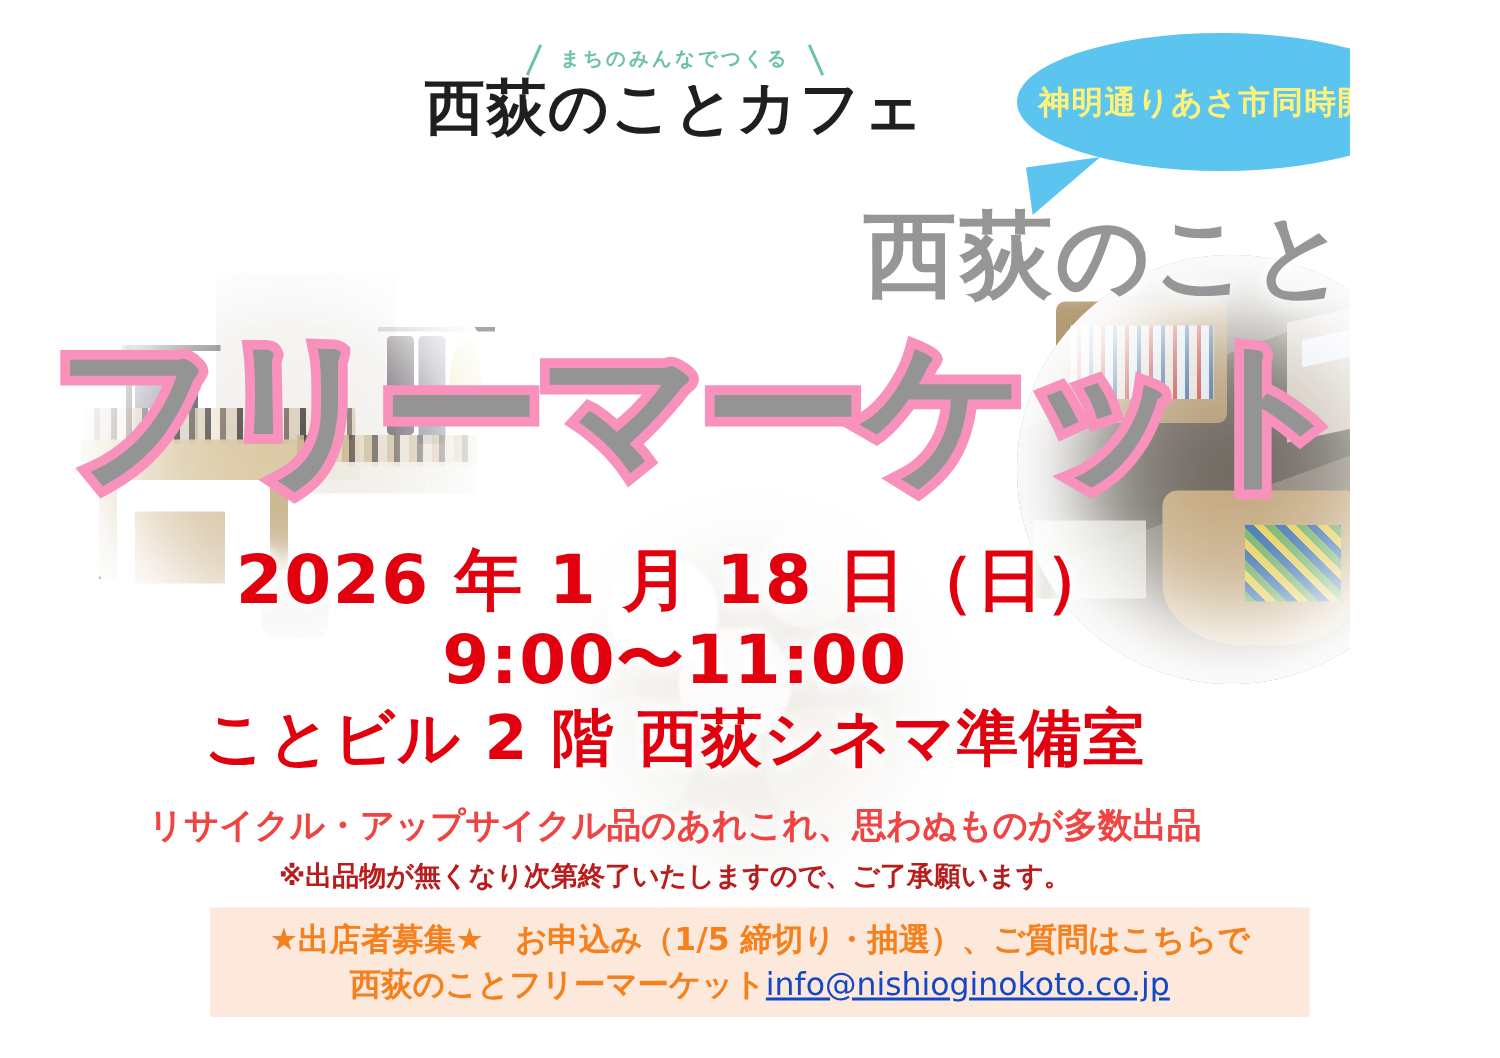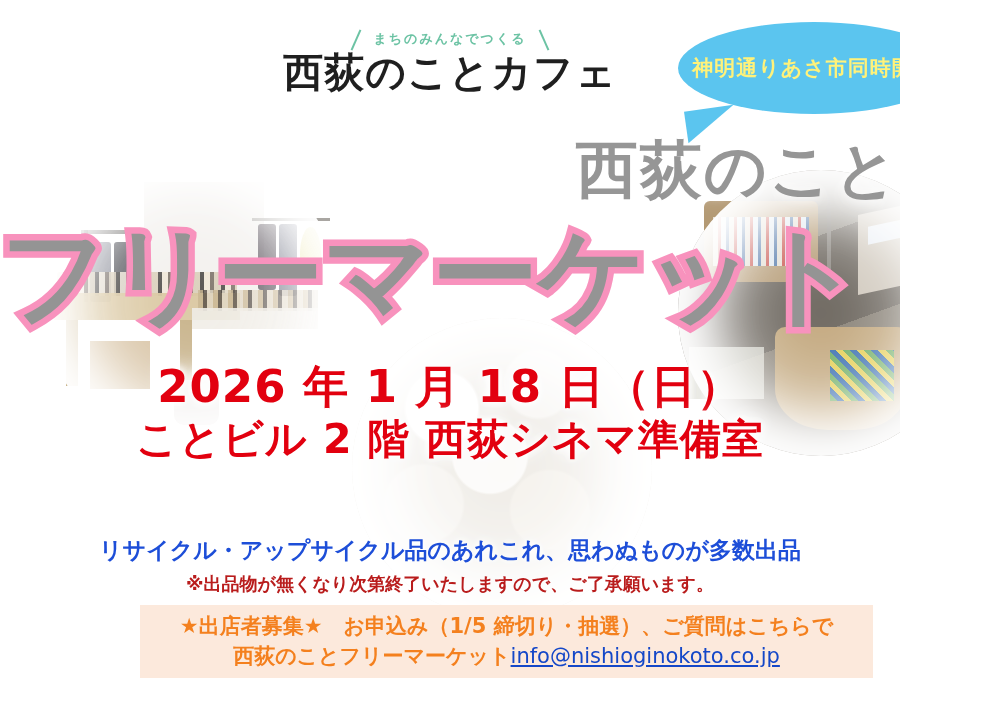--- a/index.html
+++ b/index.html
@@ -180,21 +180,21 @@
     font-size: 62px;
     font-weight: 900;
     color: #969696;
     letter-spacing: 2px;
     z-index: 4;
     text-shadow: 0 0 12px rgba(255,255,255,.95), 0 0 22px rgba(255,255,255,.8);
   }
   #headline-main {
     position: absolute;
     left: 0; right: 0; top: 216px;
-    text-align: left;
+    text-align: right;
     font-size: 107px;
     font-weight: 900;
     color: #949494;
     letter-spacing: -1px;
     z-index: 4;
     -webkit-text-stroke: 13px #f892bd;
     paint-order: stroke fill;
     line-height: 1.12;
   }
 
@@ -217,21 +217,21 @@
   
   #notes {
     position: absolute;
     left: 0; right: 0; top: 535px;
     text-align: center;
     z-index: 4;
   }
   #notes .n1 {
     font-size: 23px;
     font-weight: 800;
-    color: #1d4ed8;
+    color: #ef4444;
     letter-spacing: 0;
     text-shadow: 0 0 7px #fff, 0 0 7px #fff, 0 0 14px #fff, 0 0 20px #fff;
   }
   #notes .n2 {
     font-size: 18px;
     font-weight: 800;
     color: #b91c1c;
     margin-top: 6px;
     text-shadow: 0 0 7px #fff, 0 0 7px #fff, 0 0 14px #fff, 0 0 20px #fff;
   }
@@ -322,20 +322,21 @@
     <span class="tail"></span>
     <div class="bline">神明通りあさ市</div>
     <div class="bline">同時開催</div>
   </div>
 
   <div id="headline-sub">西荻のこと</div>
   <div id="headline-main">フリーマーケット</div>
 
   <div id="details">
     <div class="date">2026 年 1 月 18 日（日）</div>
+    <div class="time">9:00〜11:00</div>
     <div class="place">ことビル 2 階  西荻シネマ準備室</div>
   </div>
 
   <div id="notes">
     <div class="n1">リサイクル・アップサイクル品のあれこれ、思わぬものが多数出品</div>
     <div class="n2">※出品物が無くなり次第終了いたしますので、ご了承願います。</div>
   </div>
 
   <div id="contact-banner">
     <div class="c1">★出店者募集★　お申込み（1/5 締切り・抽選）、ご質問はこちらで</div>

